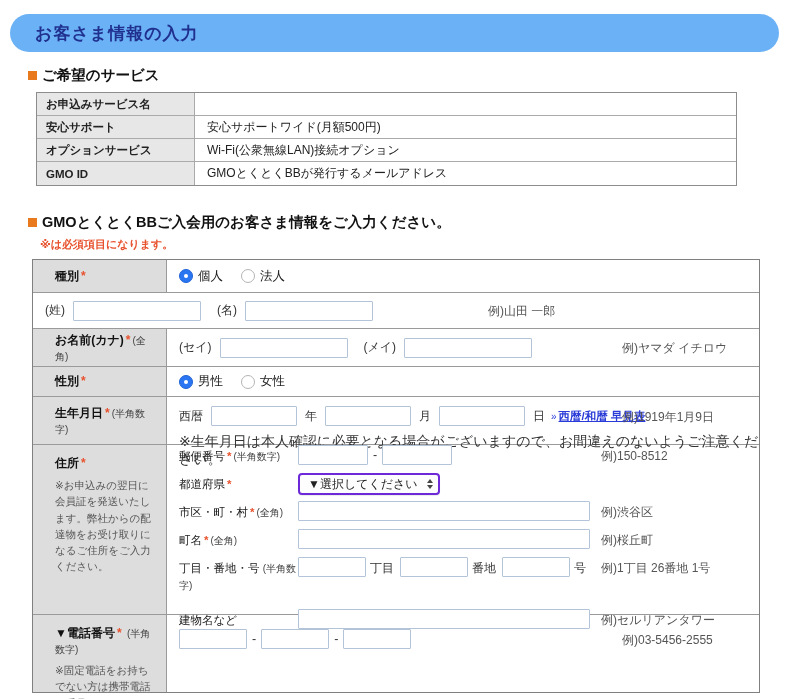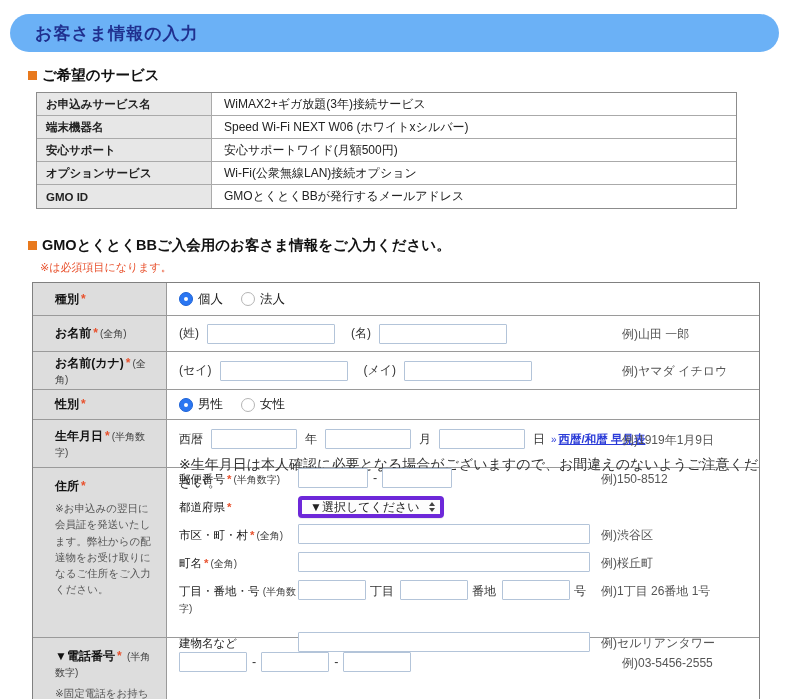--- a/index.html
+++ b/index.html
@@ -12,28 +12,28 @@
   .header-bar {
     margin:14px 0 0 10px; width:769px; height:38px;
     background:#6bb1f6; display:flex; align-items:center; padding-left:25px;border-radius:19px;
   }
   .header-bar .title { font-size:17px; font-weight:bold; color:#20308f; letter-spacing:1px; }
 
   
   .section-head { display:flex; align-items:center; margin:14px 0 0 28px; }
   .section-head .bullet { width:9px; height:9px; background:#e8791d; margin-right:5px; flex-shrink:0; }
   .section-head .txt { font-size:14.5px; font-weight:bold; color:#111; }
-  .required-note { margin:5px 0 0 40px; font-size:11px; font-weight:normal; color:#e8512d; }
+  .required-note { margin:5px 0 0 40px; font-size:11px; font-weight:bold; color:#e8512d; }
 
   
   .service-table { margin:7px 0 0 36px; width:701px; border:1px solid #8c8c8c; }
   .service-row { display:flex; height:23px; border-bottom:1px solid #aaa; }
   .service-row:last-child { border-bottom:none; }
   .service-label {
-    width:175px; background:#e7e7e7; border-right:1px solid #aaa;
+    width:158px; background:#e7e7e7; border-right:1px solid #aaa;
     display:flex; align-items:center; padding-left:9px;
     font-size:11.5px; font-weight:bold; color:#222;
   }
   .service-value { flex:1; background:#fff; display:flex; align-items:center; padding-left:12px; font-size:12px; color:#222; }
 
   
   .form-table { margin:7px 0 0 32px; width:728px; border:1px solid #808080; background:#fff; }
   .form-row { display:flex; border-bottom:1px solid #9a9a9a; }
   .form-row:last-child { border-bottom:none; }
   .form-label {
@@ -67,21 +67,21 @@
   .radio { width:14px; height:14px; border-radius:50%; display:inline-block; position:relative; flex-shrink:0; }
   .radio.on { background:#2a76f2; border:1px solid #1e63d6; }
   .radio.on::after {
     content:""; position:absolute; left:4px; top:4px; width:4px; height:4px;
     border-radius:50%; background:#fff;
   }
   .radio.off { background:#fff; border:1px solid #b5b5b5; }
   .radio-lab { font-size:12.5px; margin:0 18px 0 5px; color:#222; }
 
   .select {
-    display:inline-flex; align-items:center; height:22px; border:4px solid #6d28d9;
+    display:inline-flex; align-items:center; height:22px; border:2px solid #6d28d9;
     border-radius:4px; background:#fdfdfd; padding:0 5px 0 8px; font-size:12px; color:#222;
     box-shadow:0 1px 1px rgba(0,0,0,0.08); cursor:default;
   }
   .stepper { display:inline-flex; flex-direction:column; margin-left:9px; row-gap:2px; }
   .tri-up { width:0; height:0; border-left:3.5px solid transparent; border-right:3.5px solid transparent; border-bottom:4.5px solid #444; }
   .tri-down { width:0; height:0; border-left:3.5px solid transparent; border-right:3.5px solid transparent; border-top:4.5px solid #444; }
 
   a.cal-link { color:#2a3bd8; font-weight:bold; font-size:11.5px; text-decoration:underline; }
   .link-prefix { color:#2a3bd8; font-size:10px; margin:0 2px 0 6px; }
 
@@ -109,25 +109,20 @@
 </div>
 
 <div class="section-head">
   <span class="bullet"></span>
   <span class="txt">ご希望のサービス</span>
 </div>
 
 <div class="service-table">
   <div class="service-row">
     <div class="service-label">お申込みサービス名</div>
-    <div class="service-value">WiMAX2+ギガ放題(3年)接続サービス</div>
-  </div>
-  <div class="service-row">
-    <div class="service-label">端末機器名</div>
-    <div class="service-value">Speed Wi-Fi NEXT W06 (ホワイトxシルバー)</div>
   </div>
   <div class="service-row">
     <div class="service-label">安心サポート</div>
     <div class="service-value">安心サポートワイド(月額500円)</div>
   </div>
   <div class="service-row">
     <div class="service-label">オプションサービス</div>
     <div class="service-value">Wi-Fi(公衆無線LAN)接続オプション</div>
   </div>
   <div class="service-row">
@@ -150,23 +145,20 @@
     </div>
     <div class="form-content center">
       <span class="radio on"></span>
       <span class="radio-lab">個人</span>
       <span class="radio off"></span>
       <span class="radio-lab">法人</span>
     </div>
   </div>
 
   <div class="form-row r2">
-    <div class="form-label">
-      <span><span class="lbl">お名前</span><span class="req">*</span><span class="hint">(全角)</span></span>
-    </div>
     <div class="form-content center">
       <span class="inline-lab gap-r8">(姓)</span>
       <input class="txt w128" type="text" style="">
       <span class="inline-lab gap-l16 gap-r8">(名)</span>
       <input class="txt w128" type="text" style="">
       <span class="example">例)山田 一郎</span>
     </div>
   </div>
 
   <div class="form-row r3">

